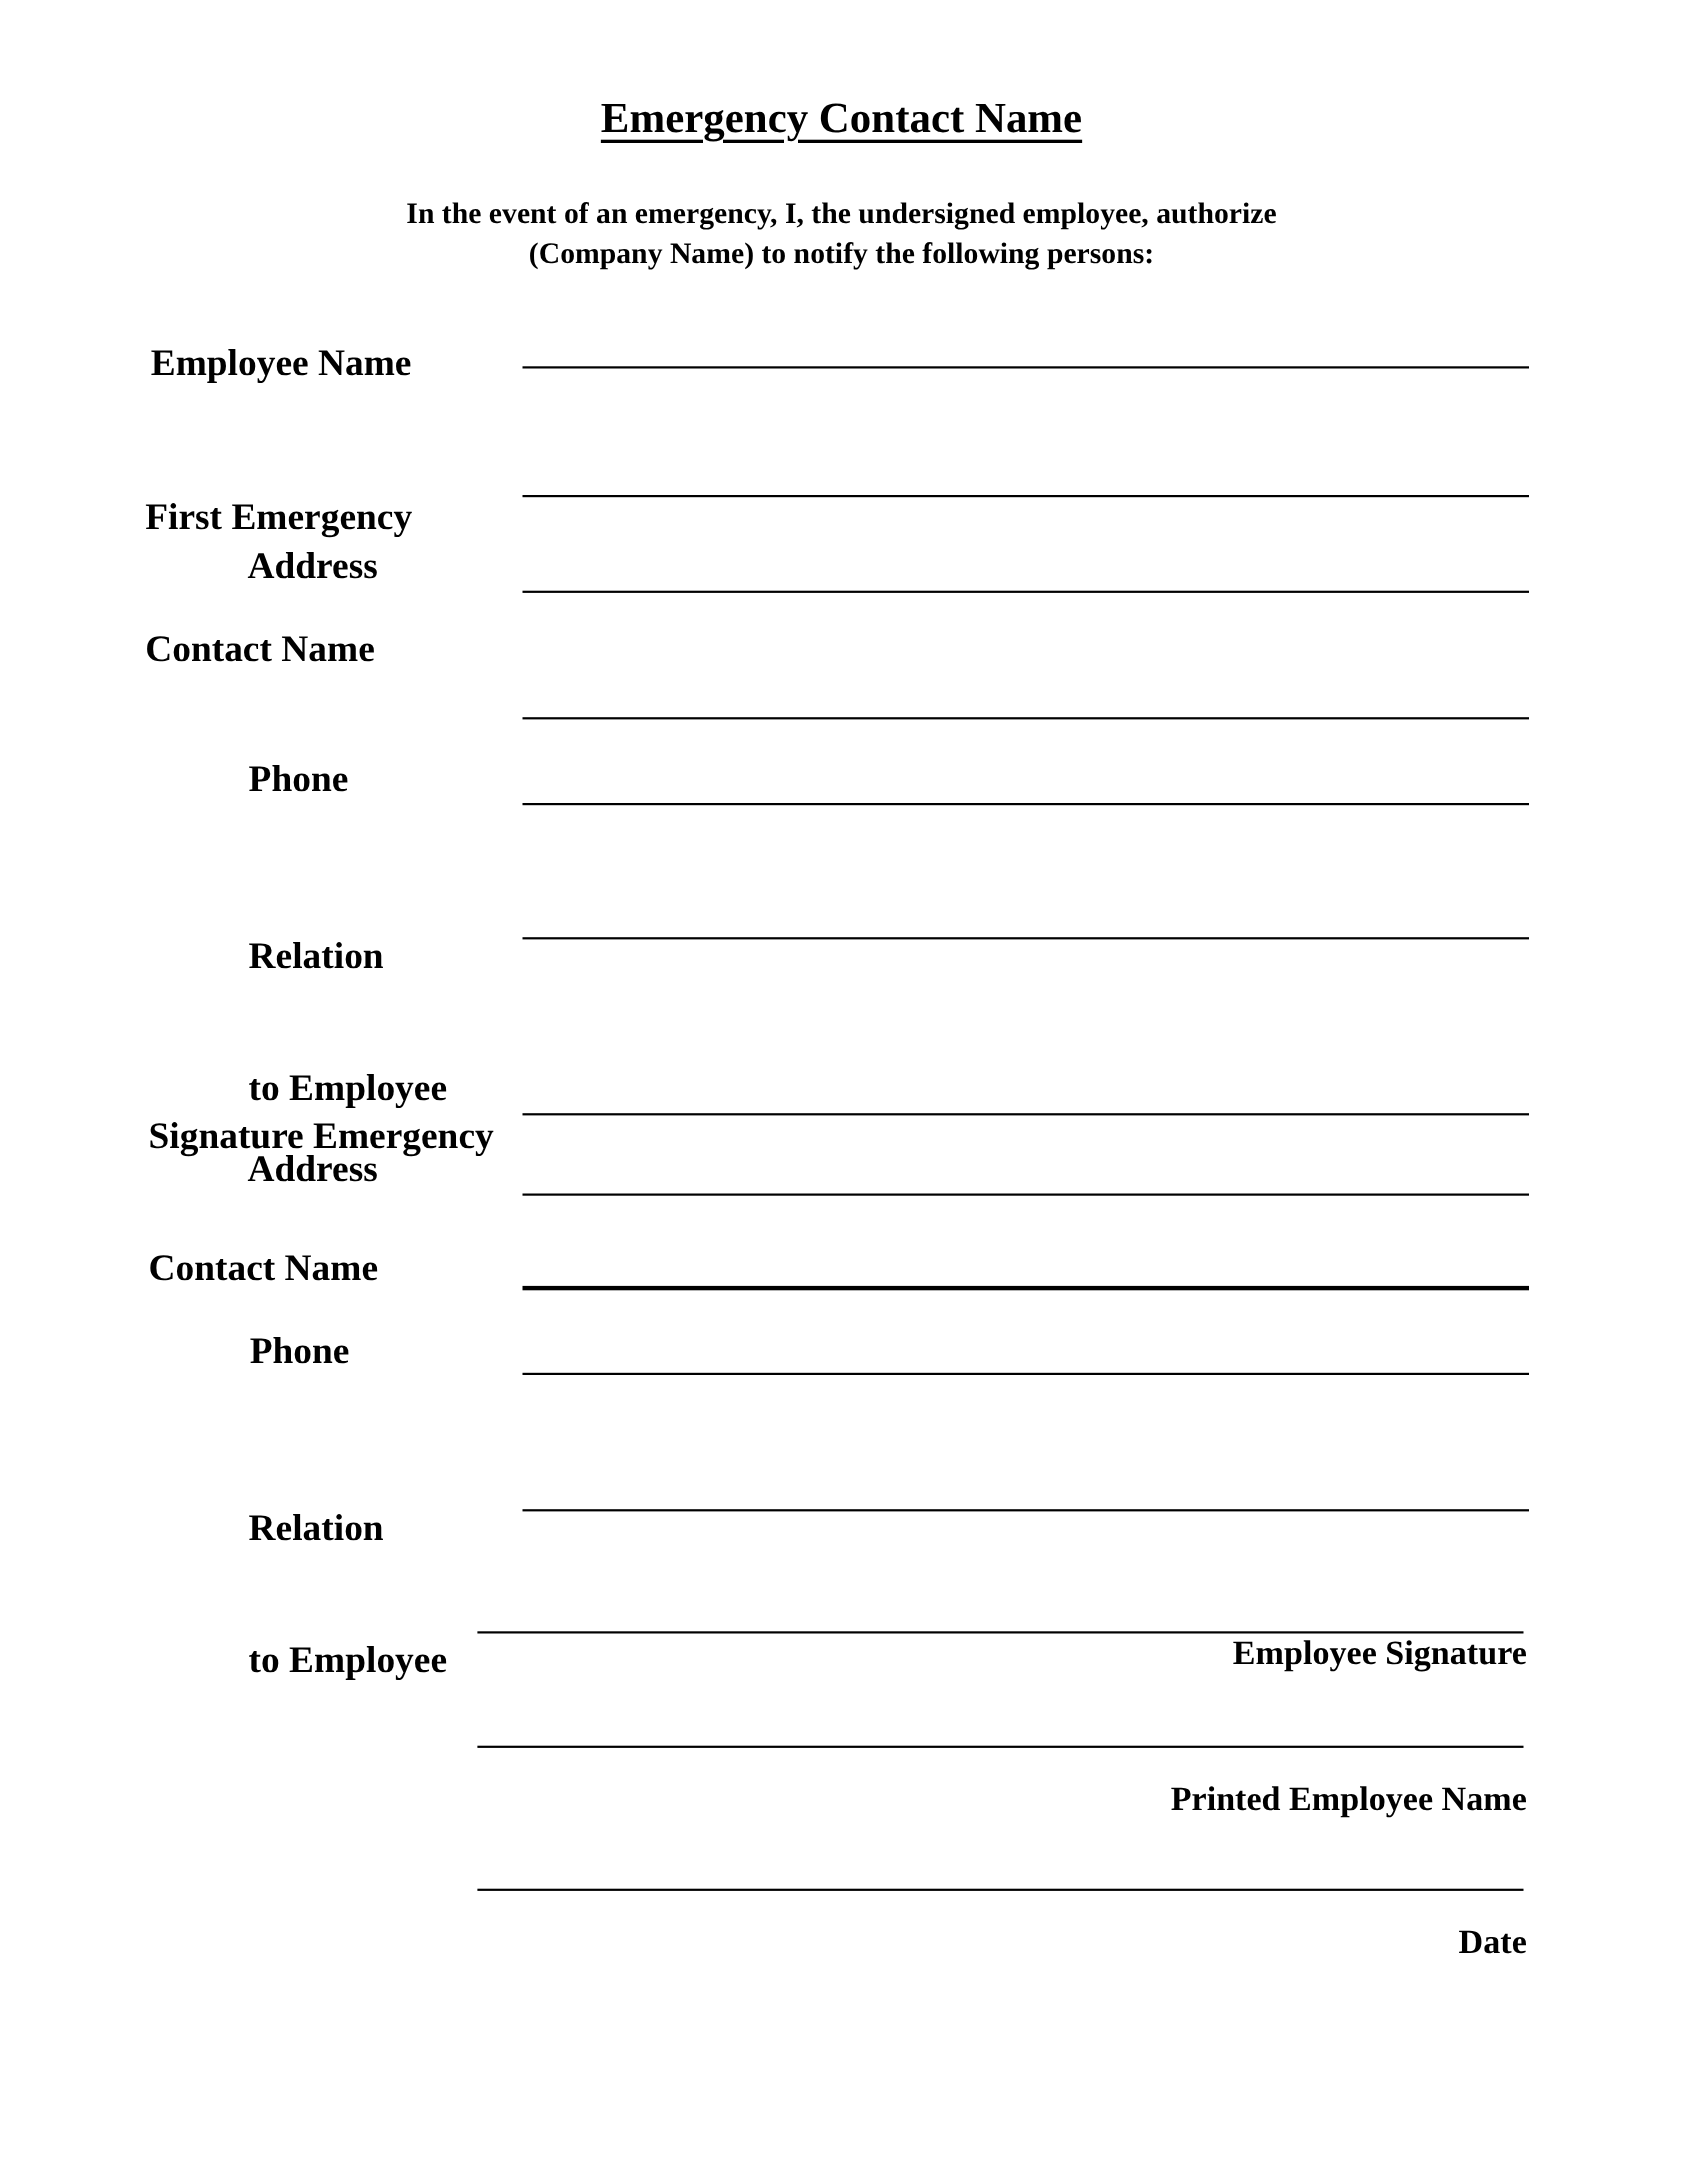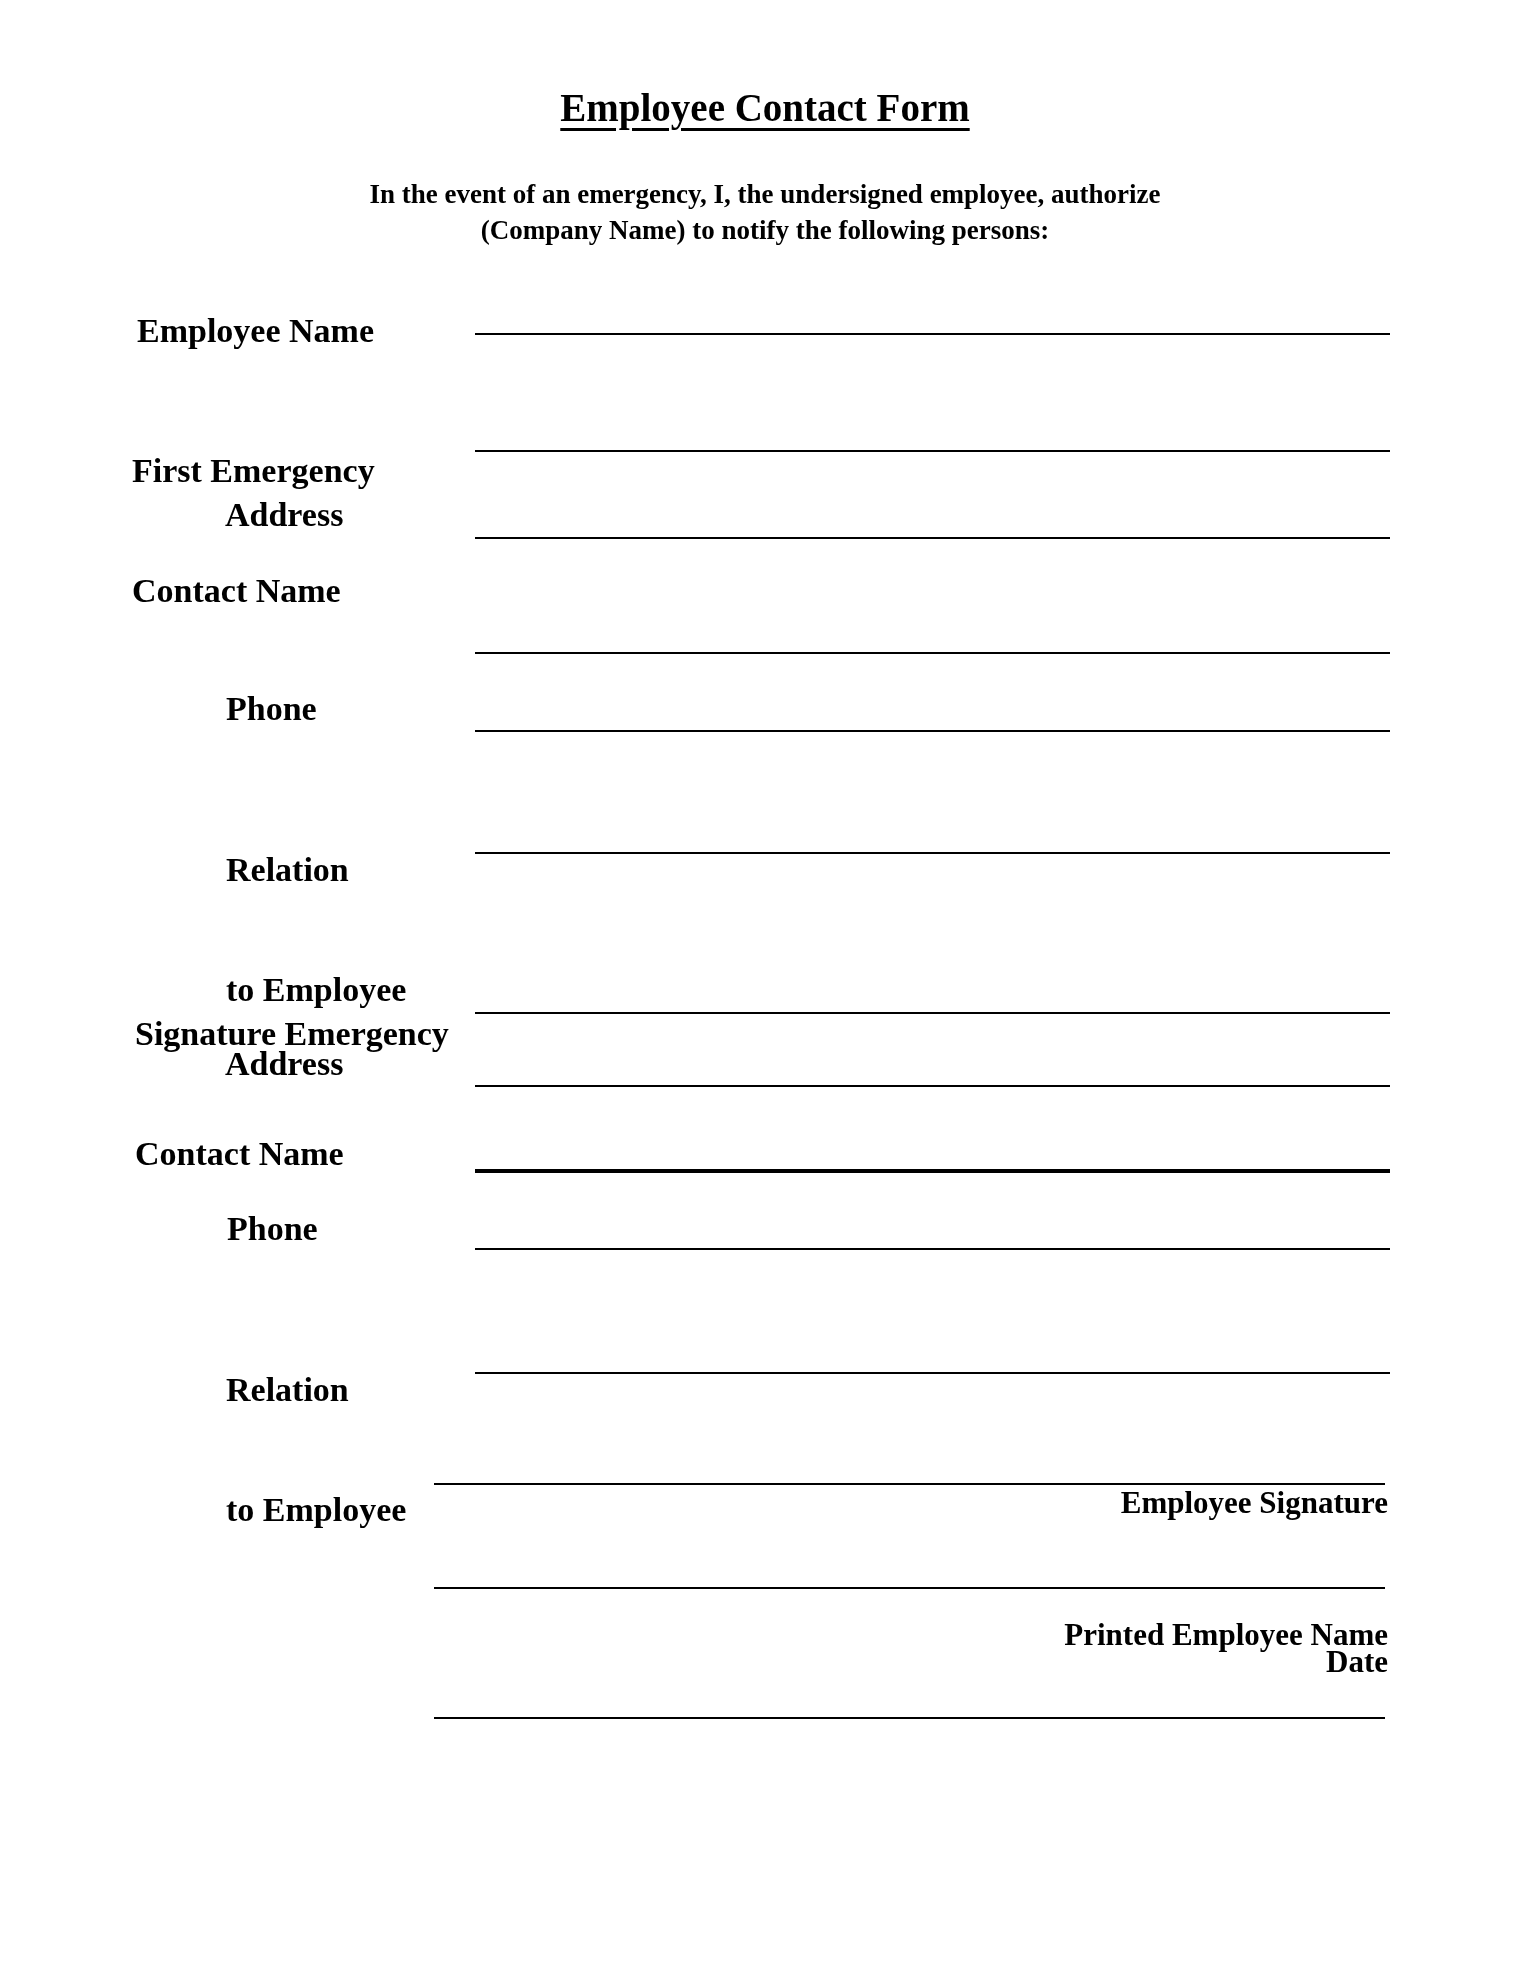--- a/index.html
+++ b/index.html
@@ -87,28 +87,28 @@
   #line-address-2a       { top: 1085px; }
   #line-address-2b       { top: 1169px; }
   #line-phone-2          { top: 1248px; }
   #line-relation-2       { top: 1372px; }
   #line-signature        { top: 1483px; }
   #line-printed-name     { top: 1587px; }
   #line-date             { top: 1717px; }
   
   #lbl-signature    { top: 1486px; }
   #lbl-printed-name { top: 1618px; margin-left: 31px; }
-  #lbl-date         { top: 1645px; text-align: center; }
+  #lbl-date         { top: 1748px; text-align: center; }
 </style>
 </head>
 <body>
 
 <div class="page">
 
-  <div class="title">Employee Contact Form</div>
+  <div class="title">Emergency Contact Name</div>
 
   <div class="intro">
     <div>In the event of an emergency, I, the undersigned employee, authorize</div>
     <div>(Company Name) to notify the following persons:</div>
   </div>
 
   <div class="label" id="lbl-employee-name">Employee Name</div>
   <div class="rule" id="line-employee-name"></div>
 
   <div class="label" id="lbl-first-contact">

